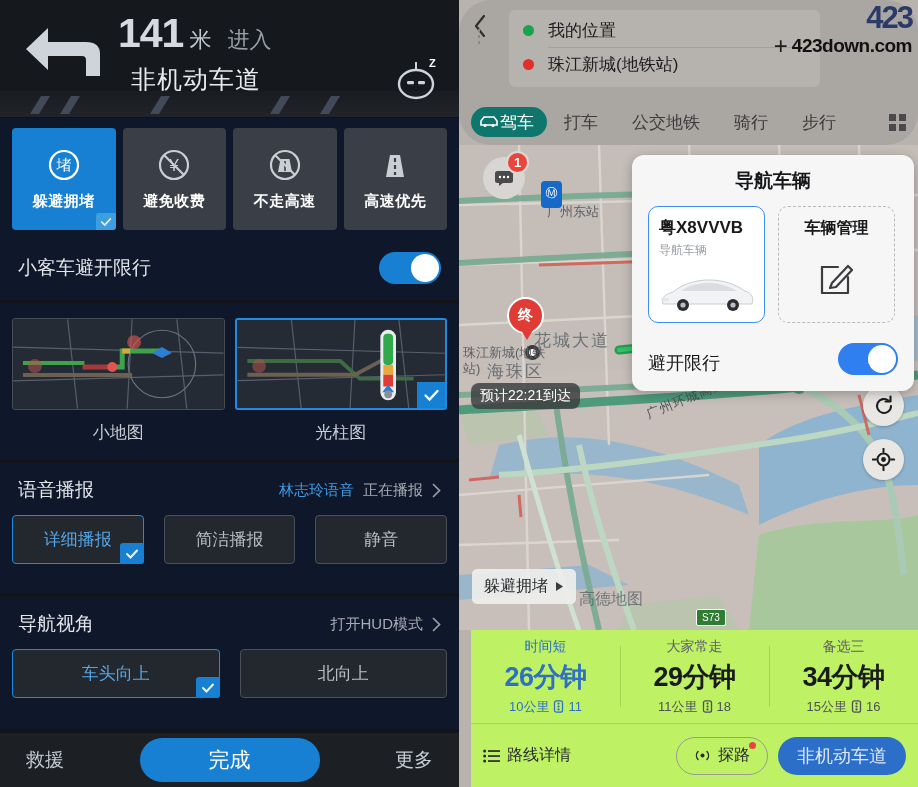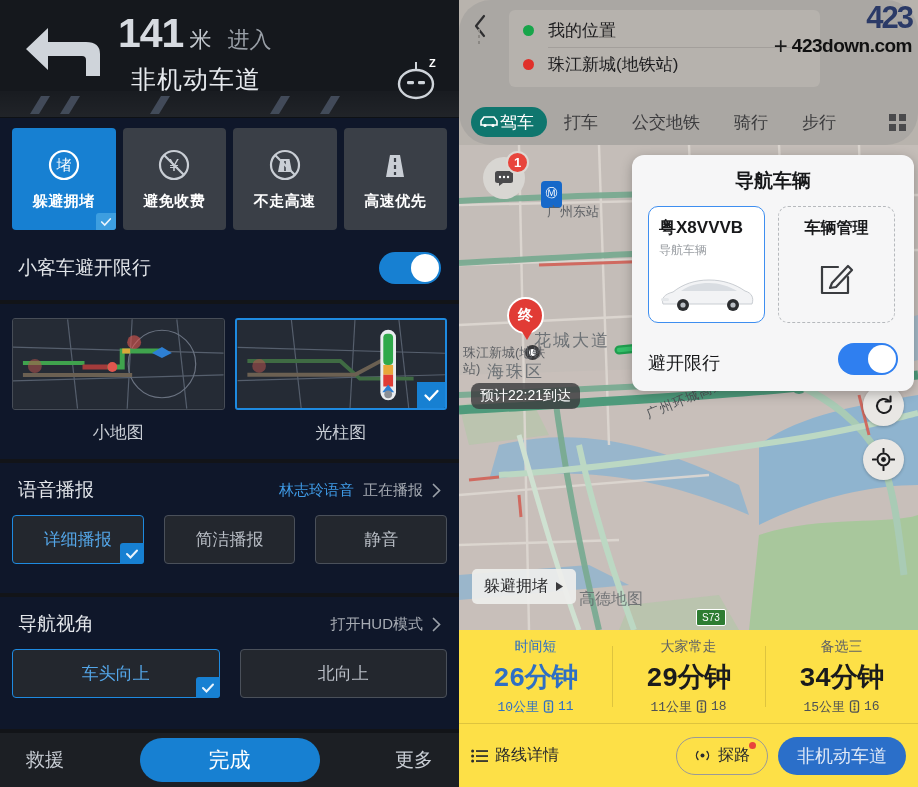--- a/index.html
+++ b/index.html
@@ -222,21 +222,21 @@
   .mgmt-ico { margin-top: 22px; }
   .popup-row {
     display: flex; align-items: flex-end; justify-content: space-between; padding-top: 20px;
   }
   .popup-row .pr-label { font-size: 18px; color: #17181a; }
   .switch2 { width: 60px; height: 32px; border-radius: 16px; background: #2f7ff0; position: relative; cursor: pointer; }
   .switch2 .knob { position: absolute; top: 2px; right: 2px; width: 28px; height: 28px; border-radius: 50%; background: #fff; }
 
   
   .routes {
-    position: absolute; left: 0; right: 0; bottom: 0; height: 157px; background: #fde047; font-family: Liberation Mono, monospace;
+    position: absolute; left: 12px; right: 0; bottom: 0; height: 157px; background: #bef264;
   }
   .route-tabs { display: flex; height: 93px; }
   .route-tab {
     flex: 1; display: flex; flex-direction: column; align-items: center; justify-content: center;
     gap: 3px; cursor: pointer; position: relative;
   }
   .route-tab + .route-tab::before {
     content: ""; position: absolute; left: 0; top: 16px; bottom: 16px; width: 1px; background: rgba(0,0,0,.12);
   }
   .rt-name { font-size: 14px; color: #5e6166; }

